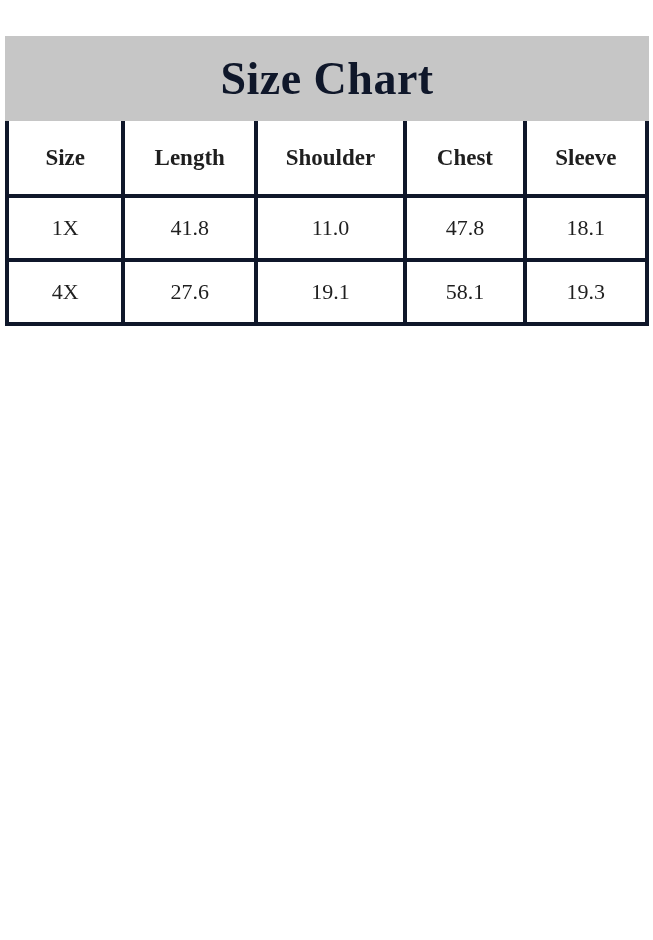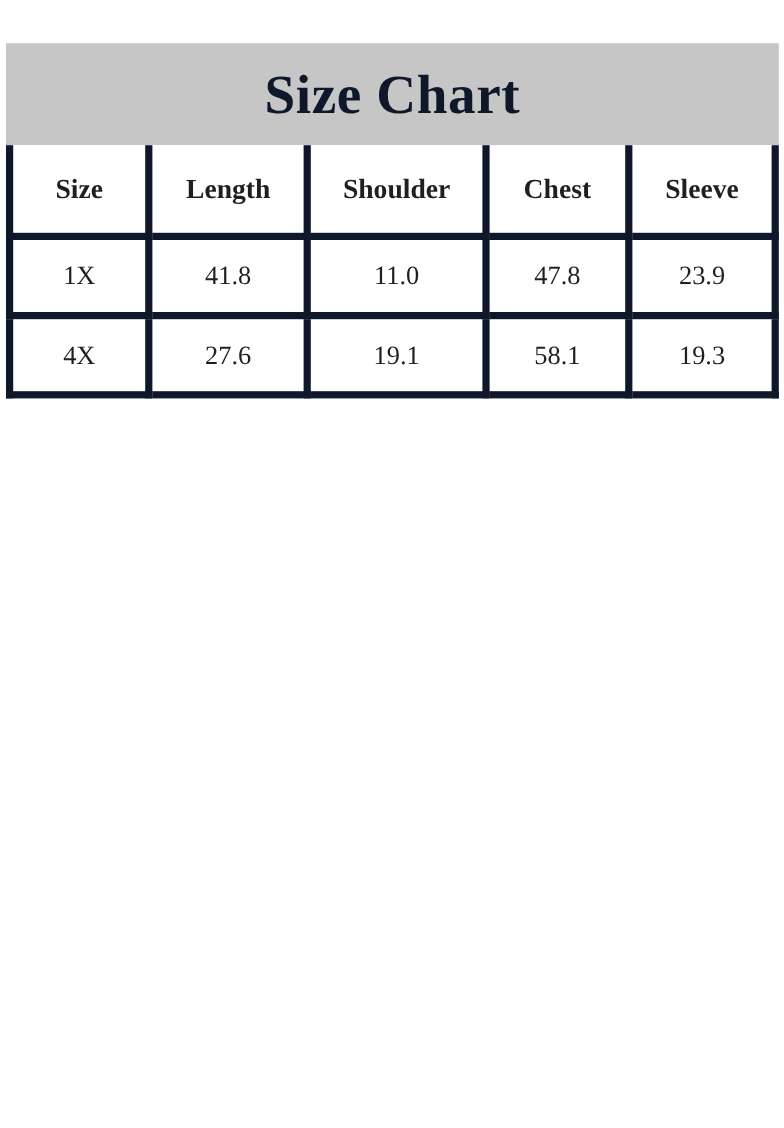--- a/index.html
+++ b/index.html
@@ -35,21 +35,21 @@
     margin: 4px;
     line-height: 1;
   }
   table.size-table {
     width: 100%;
     border-collapse: collapse;
     table-layout: fixed;
   }
   table.size-table th,
   table.size-table td {
-    border: 6px solid #0f172a;
+    border: 4px solid #0f172a;
     text-align: center;
     vertical-align: middle;
     color: #1f1f1f;
     background: #ffffff;
     padding: 0;
   }
   table.size-table th {
     height: 73px;
     font-size: 23px;
     font-weight: 700;
@@ -85,21 +85,21 @@
           <th>Chest</th>
           <th>Sleeve</th>
         </tr>
     </thead>
     <tbody>
         <tr>
           <td>1X</td>
           <td>41.8</td>
           <td>11.0</td>
           <td>47.8</td>
-          <td>23.9</td>
+          <td>18.1</td>
         </tr>
         <tr>
           <td>4X</td>
           <td>27.6</td>
           <td>19.1</td>
           <td>58.1</td>
           <td>19.3</td>
         </tr>
       </tbody>
   </table>

